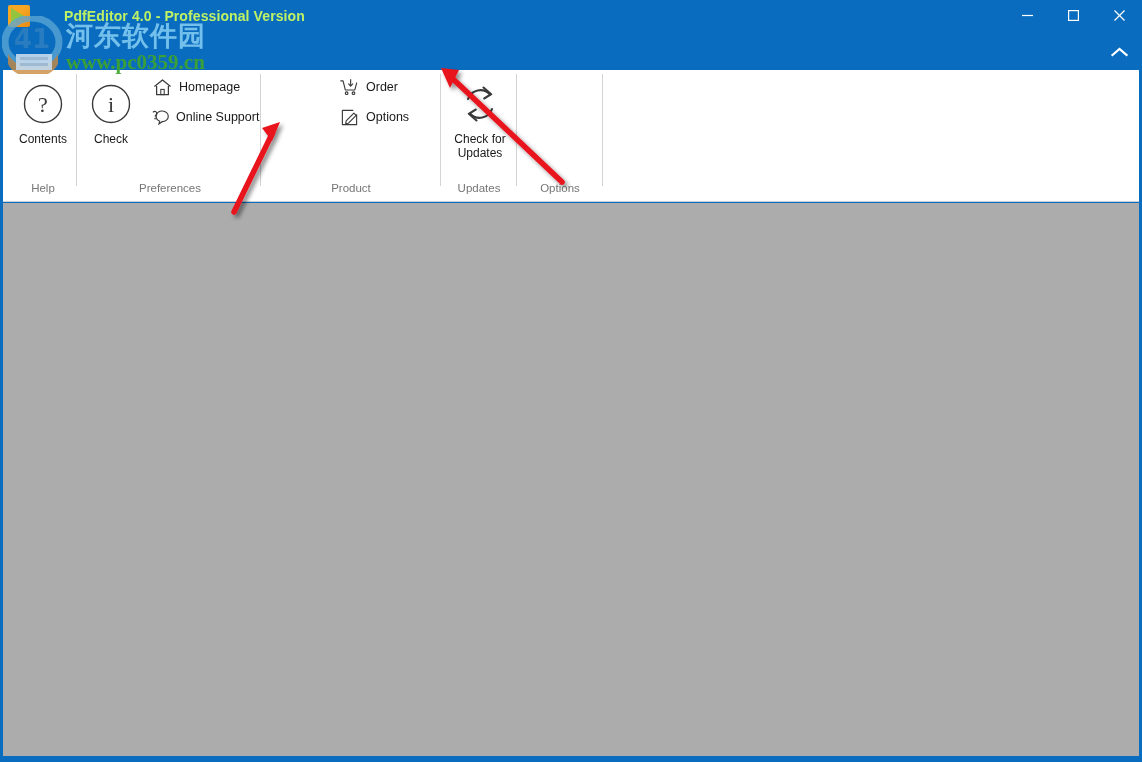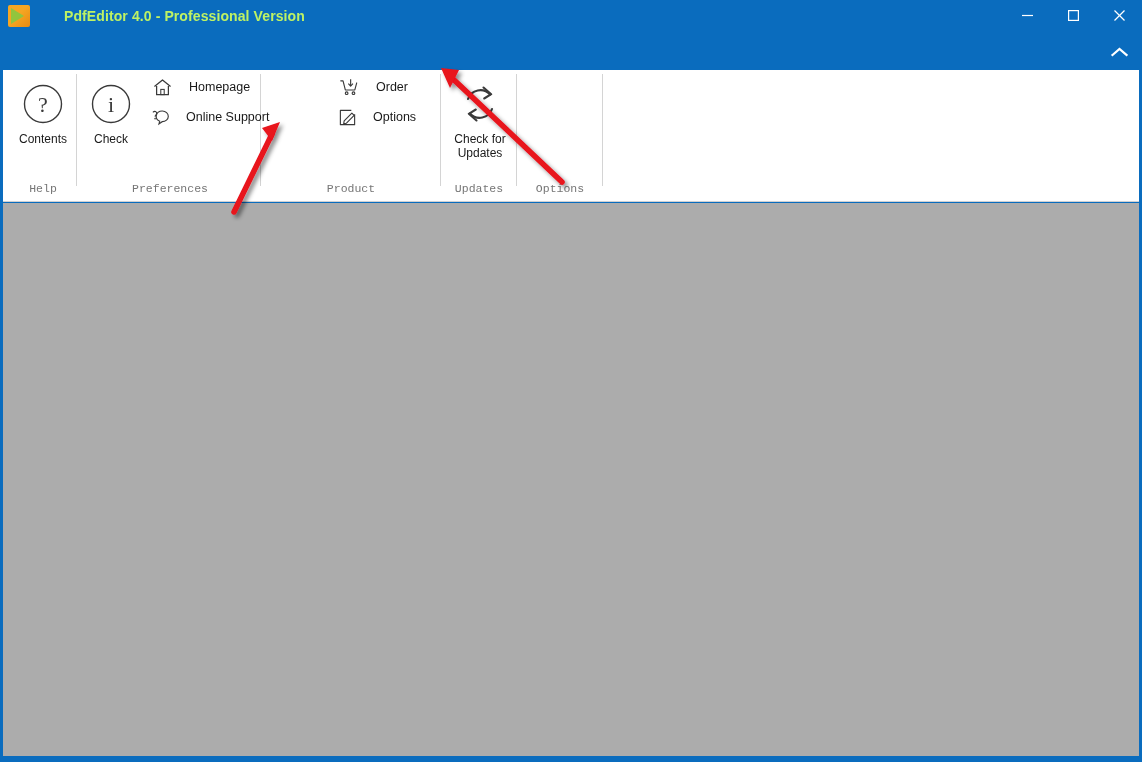--- a/index.html
+++ b/index.html
@@ -162,21 +162,20 @@
     width: 1px; height: 112px;
     background: #d4d4d4;
   }
   .grp-label {
     position: absolute;
     top: 112px;
     font-size: 11.5px;
     color: #767676;
     text-align: center;
     white-space: nowrap;
-    font-family: Liberation Mono, monospace;
   }
 
   
   .bigbtn {
     position: absolute;
     top: 6px;
     display: flex;
     flex-direction: column;
     align-items: center;
     cursor: default;
@@ -191,21 +190,21 @@
     margin-top: 4px;
     white-space: pre-line;
   }
 
   
   .smallbtn {
     position: absolute;
     height: 26px;
     display: flex;
     align-items: center;
-    gap: 16px;
+    gap: 6px;
     padding: 0 4px;
     cursor: default;
   }
   .smallbtn .ic { width: 22px; display: flex; align-items: center; justify-content: center; }
   .smallbtn .lb { font-size: 12.5px; color: #1a1a1a; white-space: nowrap; }
 
   
   .docarea {
     position: absolute;
     left: 3px; top: 203px;
@@ -253,20 +252,32 @@
       </div>
     </div>
 
     <div class="ribbon-collapse">
       <svg width="17" height="11" viewBox="0 0 17 11">
           <polyline points="1.5,8 8.5,2 15.5,8" fill="none" stroke="#ffffff" stroke-width="2.2" stroke-linecap="square"></polyline>
         </svg>
     </div>
   </div>
 
+  <div class="watermark">
+    <svg class="wm-logo" viewBox="0 0 64 58">
+      <ellipse cx="30" cy="26" rx="27" ry="24" fill="none" stroke="#5ba7d6" stroke-width="7" opacity="0.9"></ellipse>
+      <path d="M6 38 A27 22 0 0 0 56 38 L56 48 A27 22 0 0 1 6 48 Z" fill="#c98a42" opacity="0.95"></path>
+      <rect x="14" y="38" width="36" height="16" fill="#e7eef5" opacity="0.9"></rect>
+      <rect x="18" y="41" width="28" height="3" fill="#b9c7d4"></rect>
+      <rect x="18" y="47" width="28" height="3" fill="#b9c7d4"></rect>
+      <text x="30" y="32" font-size="26" font-weight="bold" fill="#2e7fc0" text-anchor="middle" font-family="DejaVu Sans, sans-serif">41</text>
+    </svg>
+    <div class="wm-cn">河东软件园</div>
+    <div class="wm-url">www.pc0359.cn</div>
+  </div>
 
   <div class="tabstrip"></div>
 
   <div class="ribbon">
 
     <div class="grp-sep" style="left:73px"></div>
     <div class="grp-sep" style="left:257px"></div>
     <div class="grp-sep" style="left:437px"></div>
     <div class="grp-sep" style="left:513px"></div>
     <div class="grp-sep" style="left:599px"></div>

